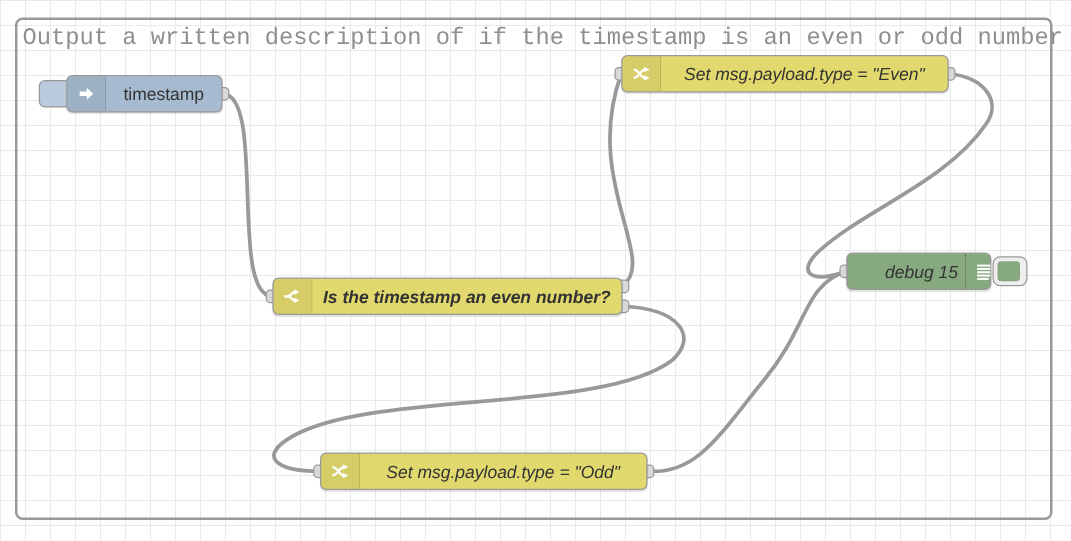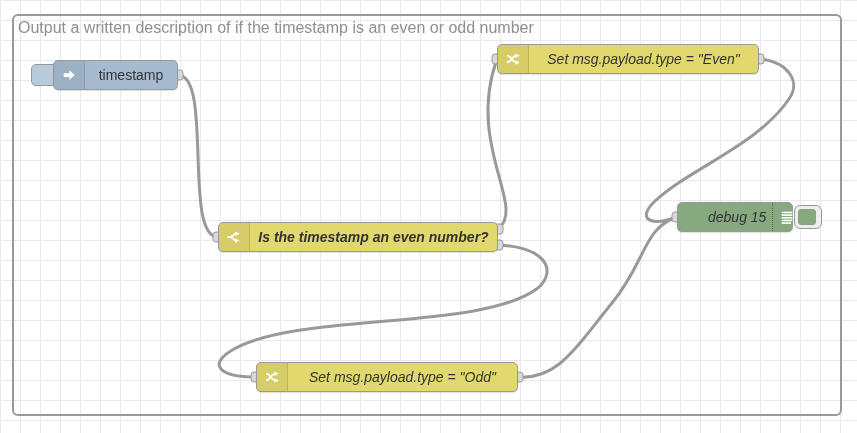--- a/index.html
+++ b/index.html
@@ -12,21 +12,21 @@
     background-size:20px 20px;
     font-family:"Liberation Sans", sans-serif;
   }
   .group{
     position:absolute;left:12px;top:14px;width:830px;height:402px;
     border:2px solid #999;border-radius:6px;
     box-sizing:border-box;background:transparent;
   }
   .group-label{
     position:absolute;left:4px;top:3px;
-    font-size:16px;color:#8f8f8f;white-space:nowrap;
+    font-size:19px;color:#8f8f8f;white-space:nowrap;font-family:Liberation Mono, monospace;
   }
   .wires{position:absolute;left:0;top:0;width:857px;height:433px;}
   .wire{fill:none;stroke:#999;stroke-width:3;stroke-linecap:round;}
   .port{fill:#d9d9d9;stroke:#999;stroke-width:1;}
   .node{
     position:absolute;height:30px;box-sizing:border-box;
     border:1px solid #999;border-radius:5px;
     display:flex;align-items:stretch;
     box-shadow:0 1px 1px rgba(0,0,0,0.12);
   }

